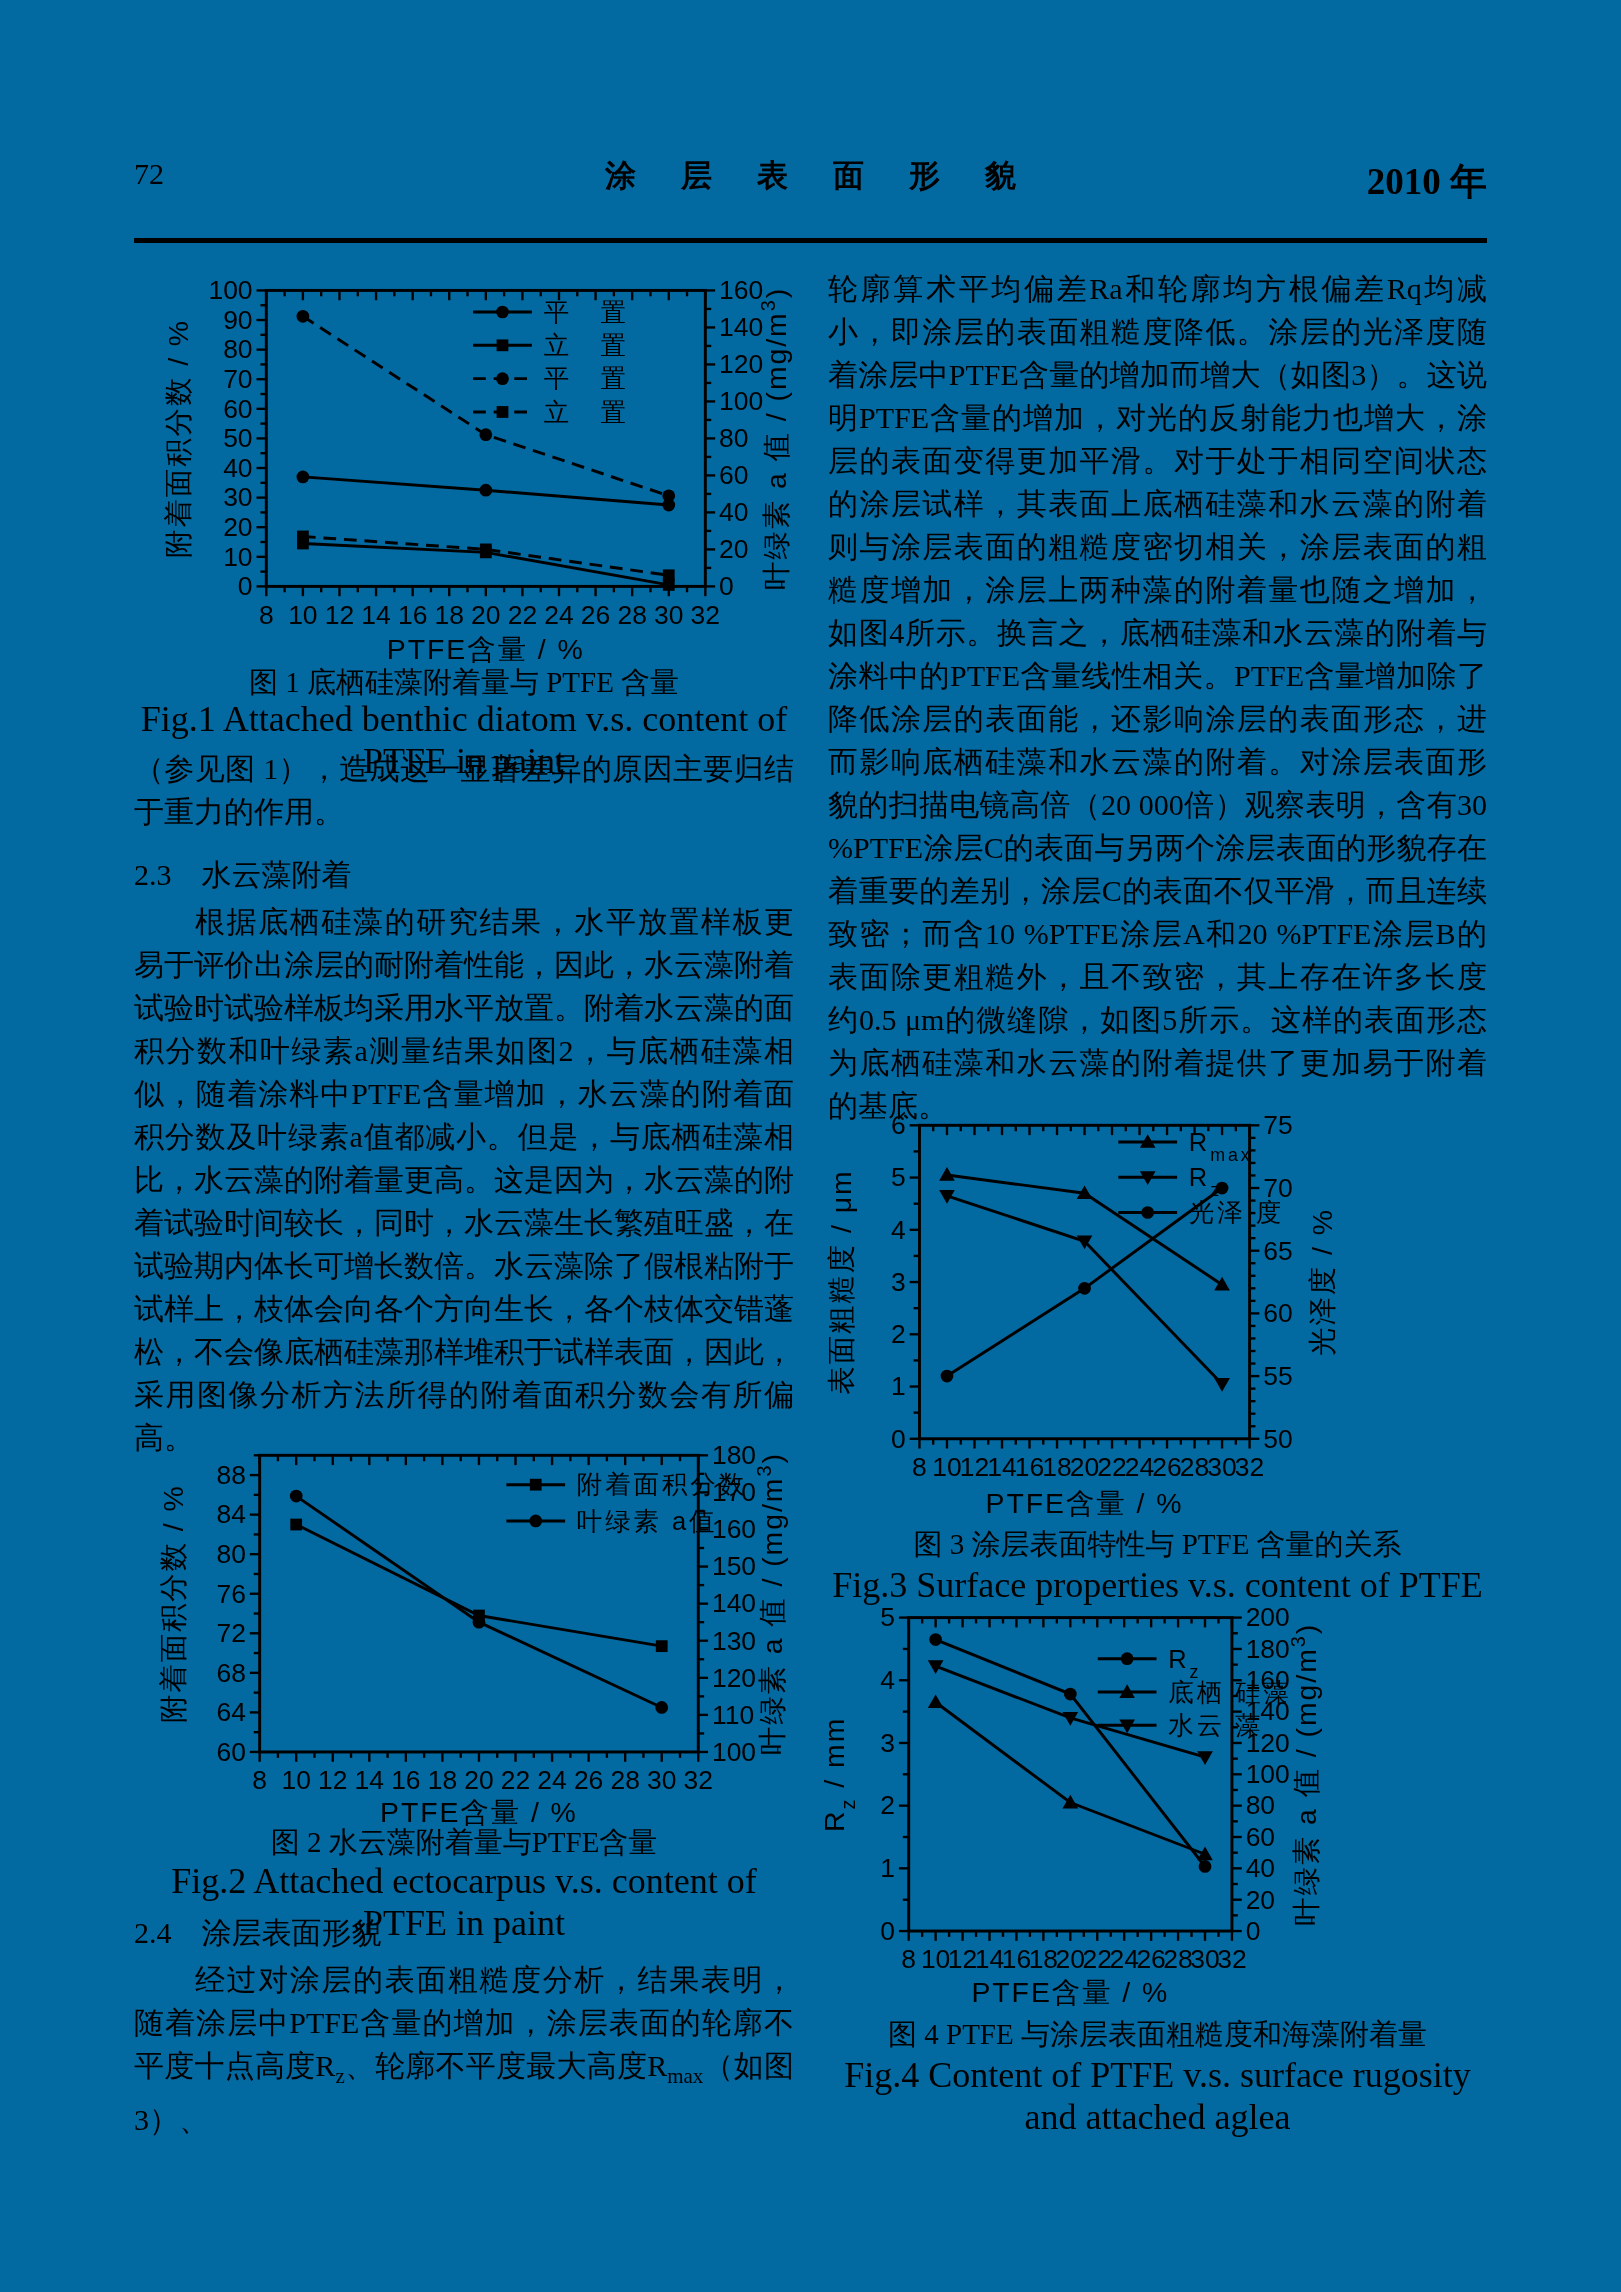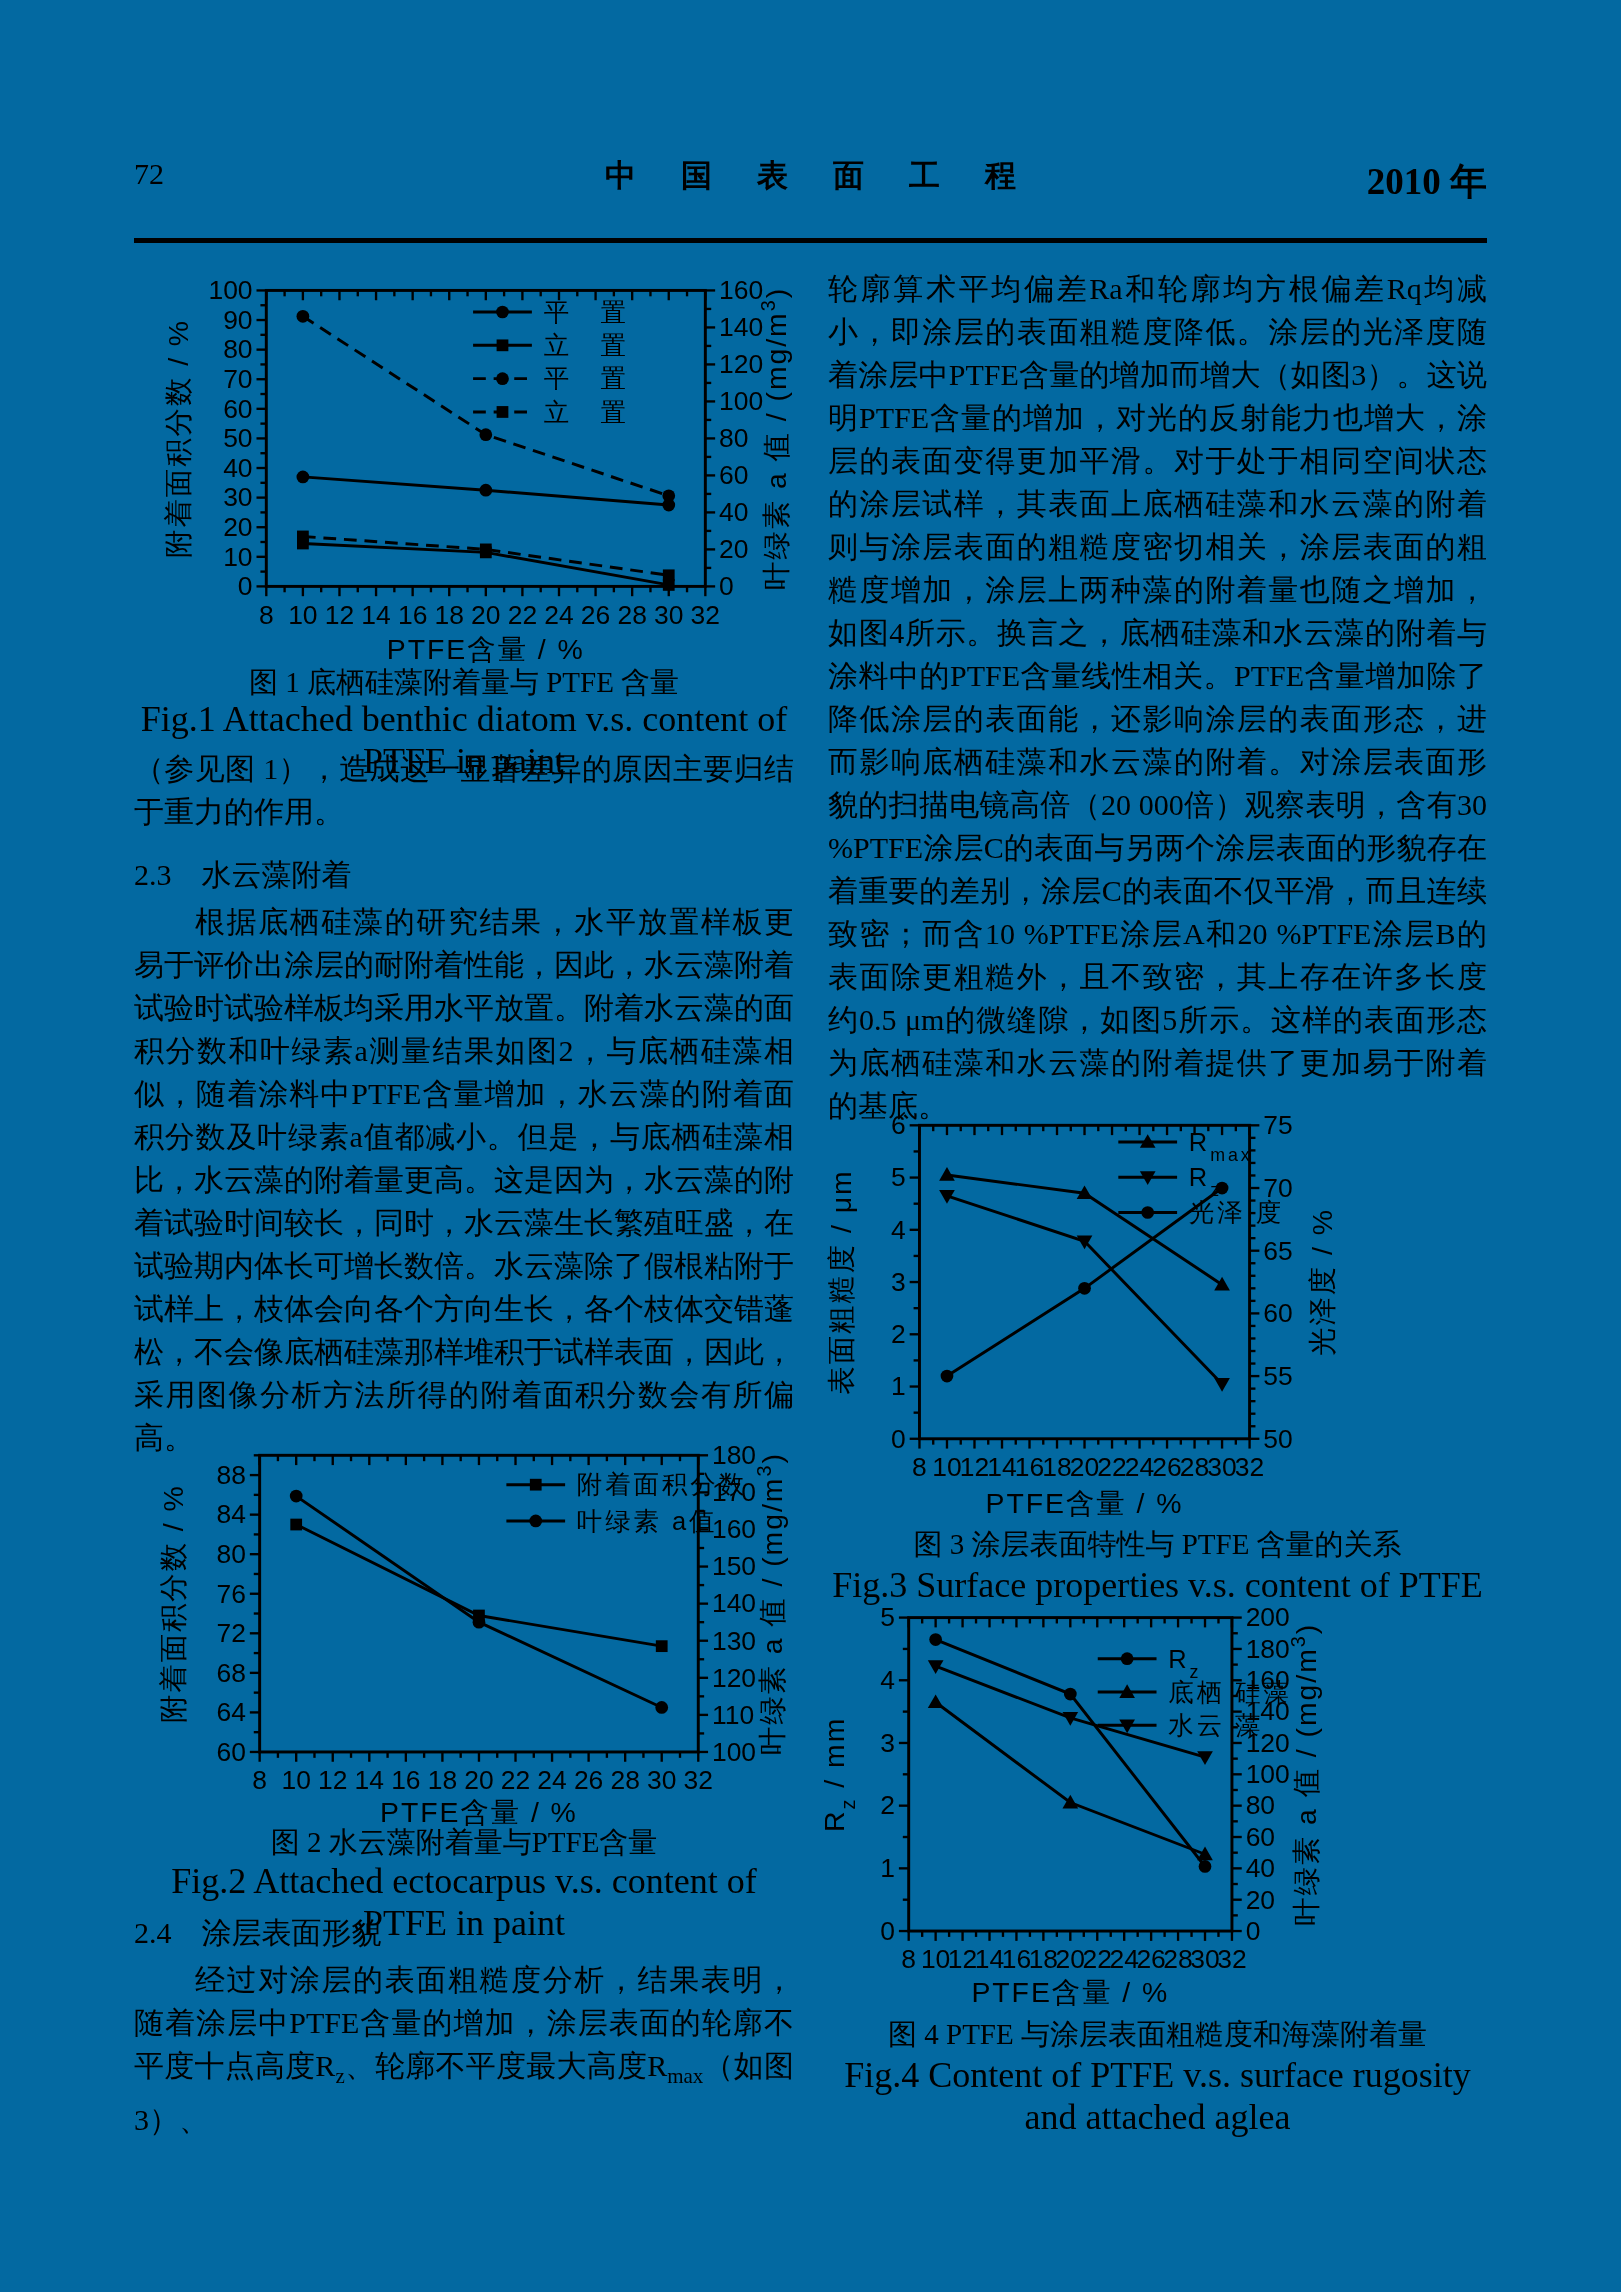--- a/index.html
+++ b/index.html
@@ -20,21 +20,21 @@
   .it{}
   .sub{vertical-align:sub;font-size:70%;}
   svg.chart{position:absolute;overflow:visible;}
 </style>
 </head>
 <body>
 
 <div class="page">
 
   <div class="hdr-num">72</div>
-  <div class="hdr-title">中国表面工程</div>
+  <div class="hdr-title">涂层表面形貌</div>
   <div class="hdr-year">2010 年</div>
   <div class="hdr-rule"></div>
 
   <svg id="fig1" class="chart" style="left:134px;top:253px" width="686" height="412" viewBox="0 0 700 420">
       <rect x="135" y="38" width="448" height="302" fill="none" stroke="#000" stroke-width="3"></rect>
       <line x1="135" y1="340" x2="135" y2="350" stroke="#000" stroke-width="2.4"></line>
       <line x1="135" y1="38" x2="135" y2="48" stroke="#000" stroke-width="2.4"></line>
       <text x="135" y="378" text-anchor="middle" font-size="27" fill="#000" font-family="&quot;Liberation Sans&quot;,&quot;DejaVu Sans&quot;,sans-serif"><tspan>8</tspan></text>
       <line x1="153.66666666666666" y1="340" x2="153.66666666666666" y2="346" stroke="#000" stroke-width="2.4"></line>
       <line x1="153.66666666666666" y1="38" x2="153.66666666666666" y2="44" stroke="#000" stroke-width="2.4"></line>

